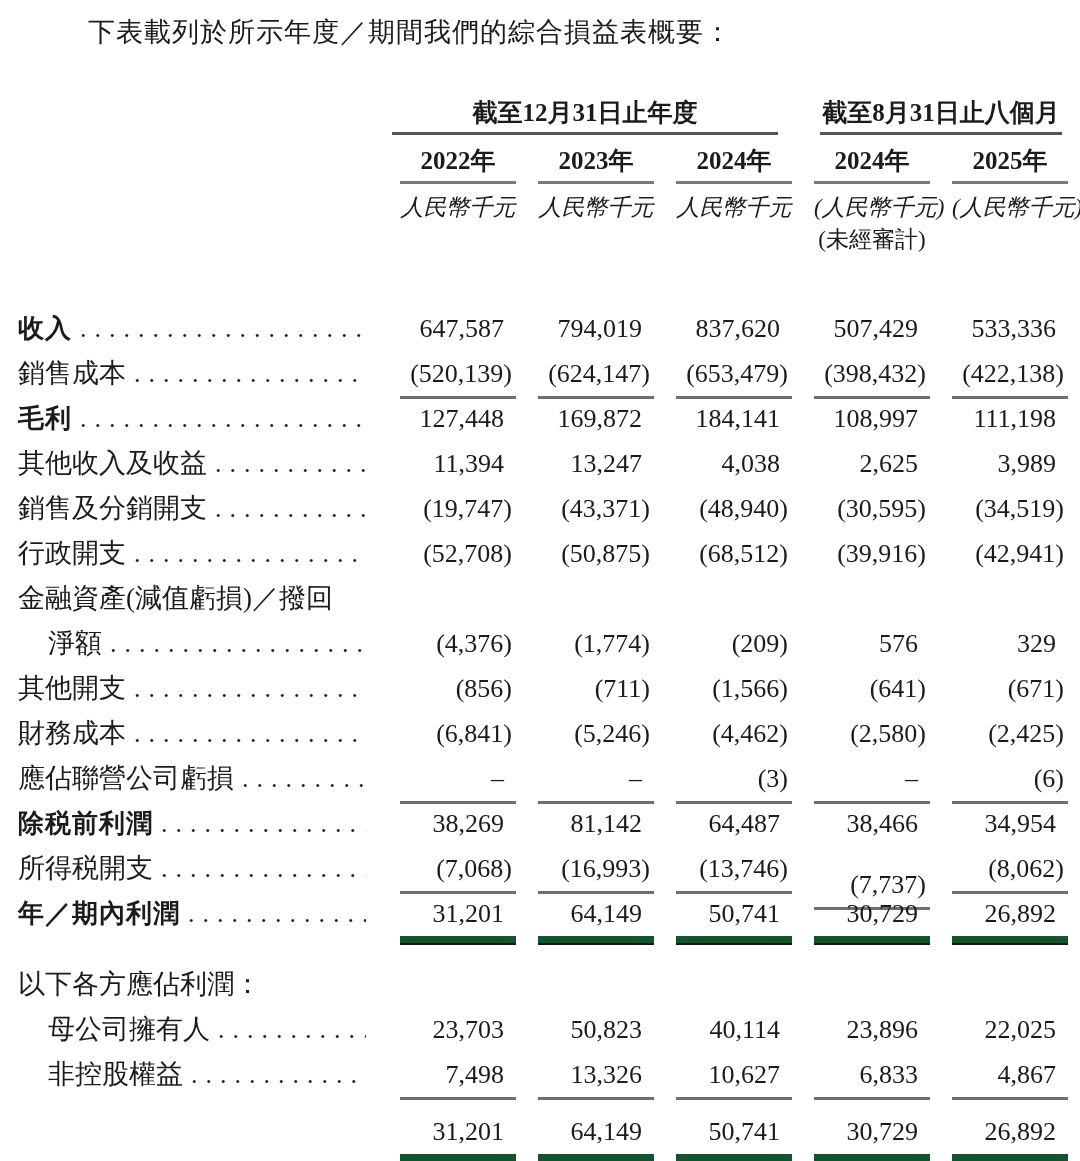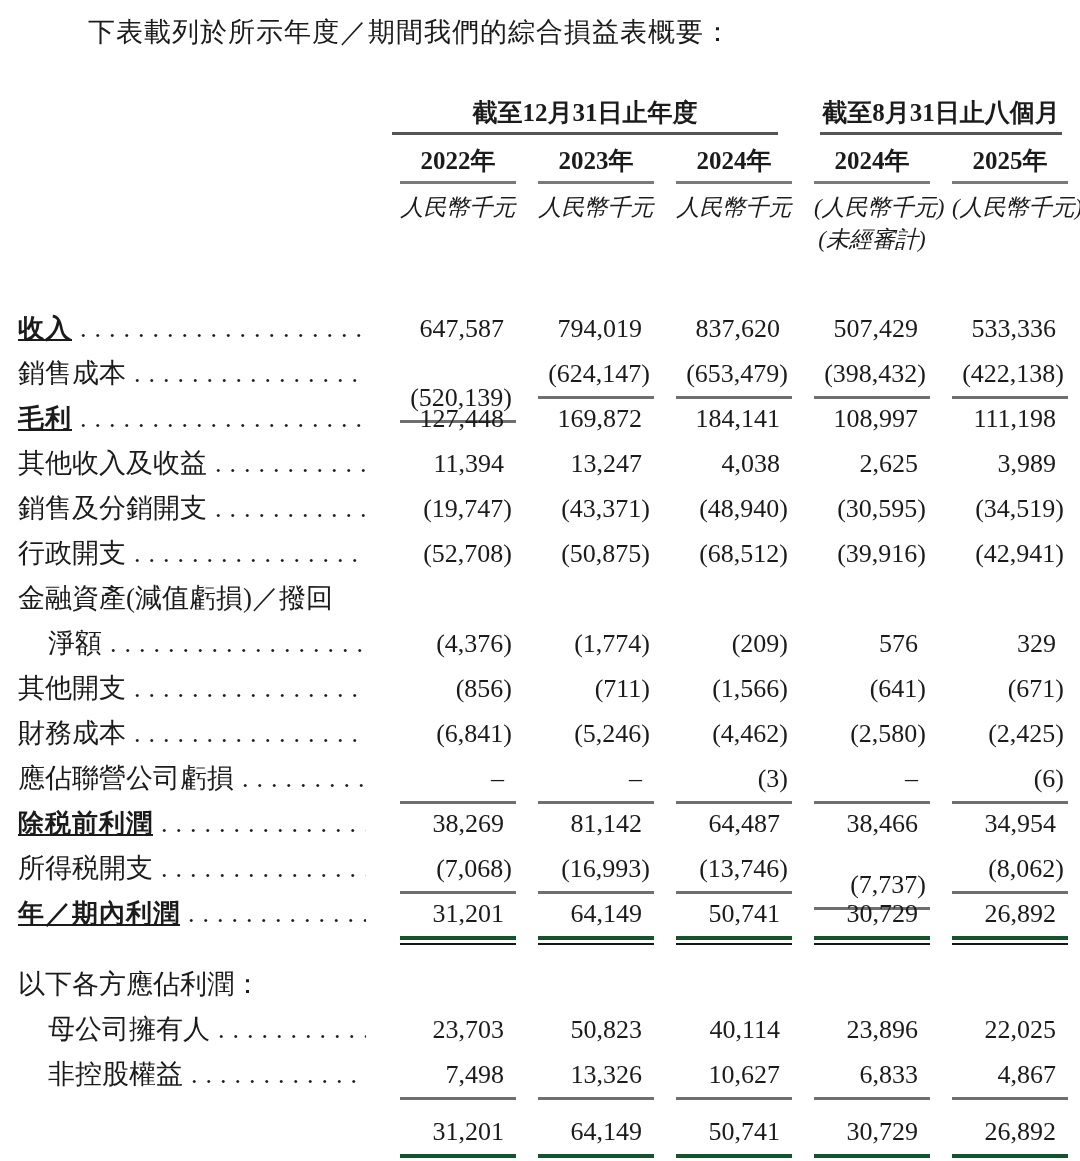--- a/index.html
+++ b/index.html
@@ -71,60 +71,59 @@
     font-style:italic;
     font-size:23px;
     height:42px;
     line-height:48px;
     border:none;
   }
   
   .notes .box {
     text-align:center;
     padding-right:0;
-    font-style:italic;
     font-size:23px;
     height:34px;
     line-height:28px;
     border:none;
   }
 
   
   .tbody { margin-top:46px; }
   .row { display:flex; height:45px; }
   .cell.label {
     width:390px;
     box-sizing:border-box;
     padding-left:18px;
     padding-right:24px;
     display:flex;
     align-items:baseline;
     font-size:27px;
     line-height:45px;
   }
   .lbl { white-space:nowrap; }
-  .row.b .lbl { font-weight:700; font-size:26px; letter-spacing:1px;text-decoration:underline; }
+  .row.b .lbl { font-weight:700; font-size:26px; letter-spacing:1px; }
   .row.ind .cell.label { padding-left:48px; }
 
   .leader {
     flex:1;
     min-width:0;
     overflow:hidden;
     white-space:nowrap;
     margin-left:8px;
   }
   .leader::after {
     content:"......................................................";
     letter-spacing:8px;
     font-size:26px;
     color:#1b1b1b;
   }
 
   .row.u1 .box { border-bottom:3px solid #6f6f6f; }
-  .row.u2 .box { border-bottom:4px solid #14532d; }
+  .row.u2 .box { border-bottom:8px solid #14532d; }
   .row.u2 .box::after {
     content:"";
     position:absolute;
     left:0; right:0; bottom:-9px;
     height:2px;
     background:#161616;
   }
   .row.gap-lg { margin-top:26px;gap:20px; }
   .row.gap-sm { margin-top:12px; }
 </style>
@@ -223,21 +222,21 @@
         <div class="num">
           <div class="box">533,336</div>
         </div>
       </div>
       <div class="row u1">
     <div class="cell label">
       <span class="lbl">銷售成本</span>
           <span class="leader"></span>
     </div>
   <div class="num">
-          <div class="box" style="padding-right: 4px; margin-top: 24px;">(520,139)</div>
+          <div class="box" style="padding-right: 4px;">(520,139)</div>
         </div>
         <div class="num">
           <div class="box" style="padding-right: 4px;">(624,147)</div>
         </div>
         <div class="num">
           <div class="box" style="padding-right: 4px;">(653,479)</div>
         </div>
         <div class="num">
           <div class="box" style="padding-right: 4px;">(398,432)</div>
         </div>

